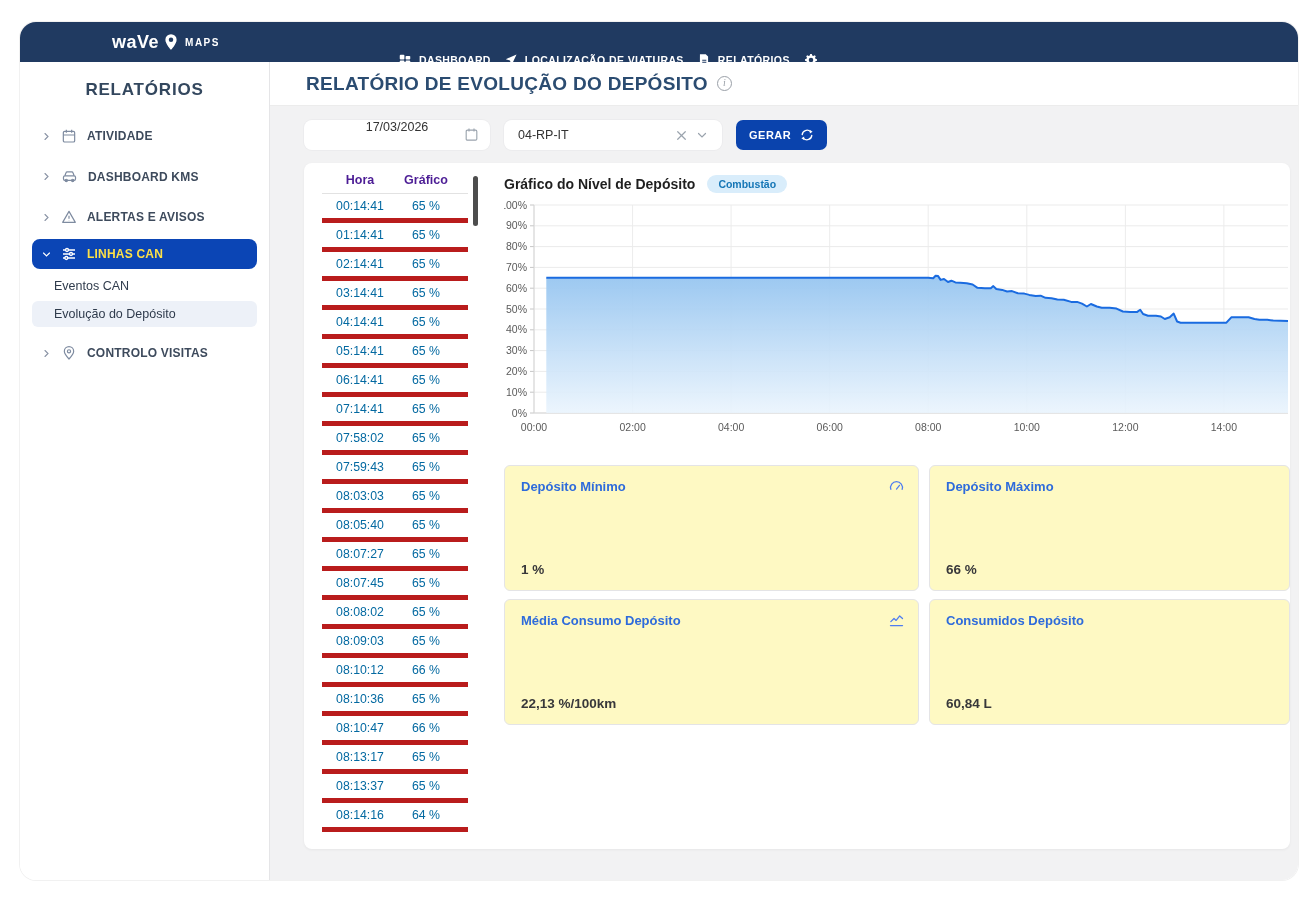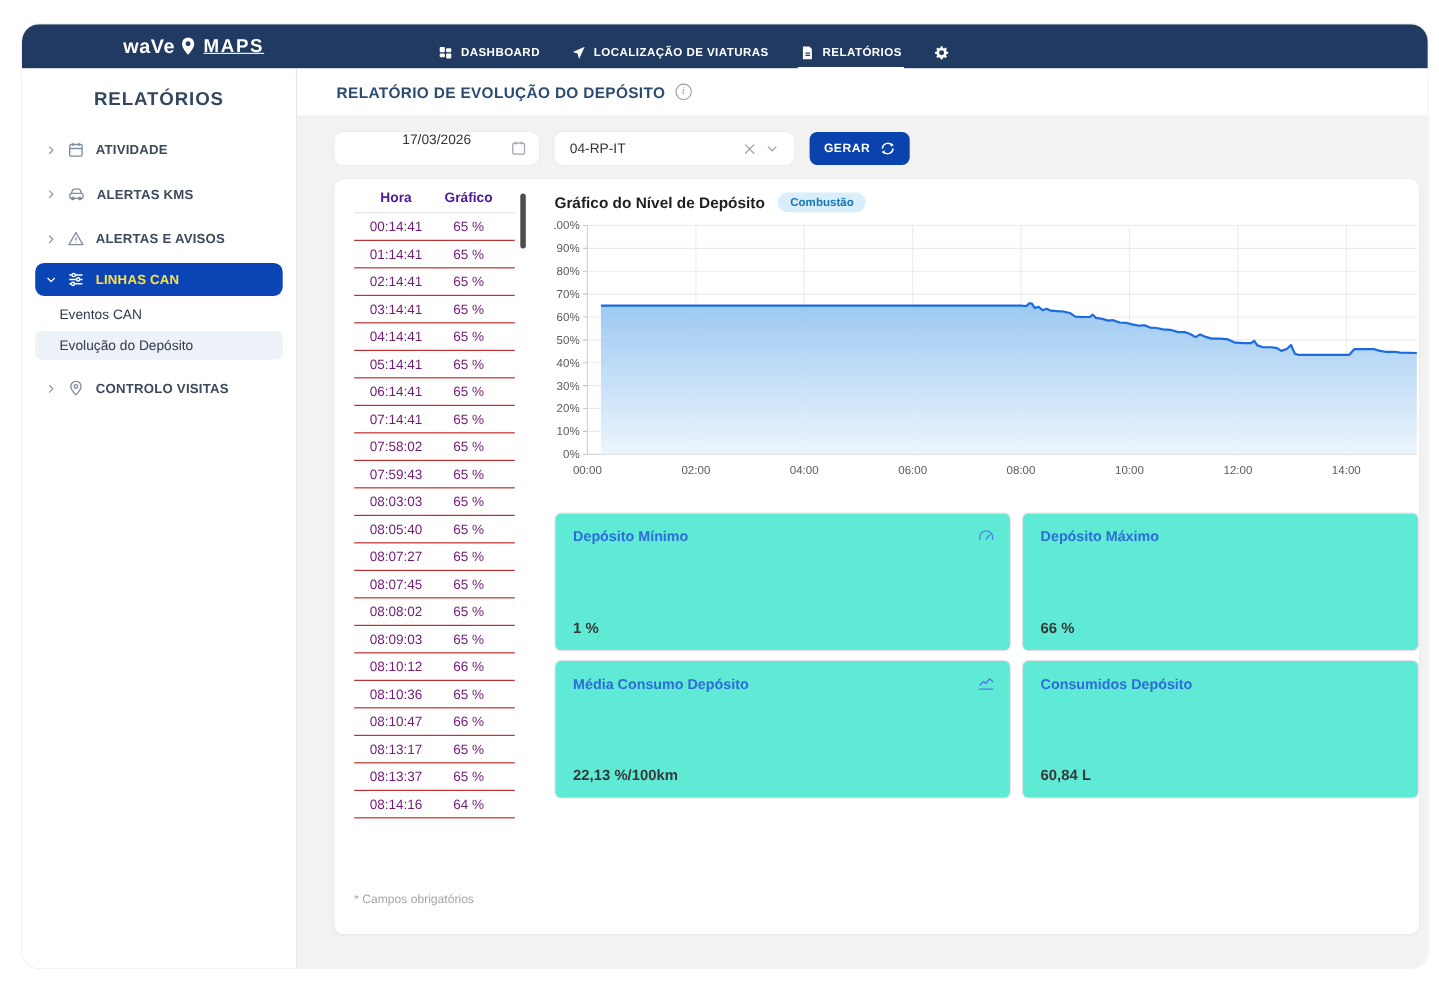--- a/index.html
+++ b/index.html
@@ -4,22 +4,22 @@
 <style>
   * { box-sizing: border-box; margin: 0; padding: 0; }
   html,body { width:1308px; height:902px; background:#fff; font-family:"Liberation Sans", sans-serif; overflow:hidden; }
   .app { position:absolute; left:20px; top:22px; width:1278px; height:858px; background:#fff;
          border-radius:16px; overflow:hidden; box-shadow:0 0 0 1px #f1f1f1; display:flex; flex-direction:column; }
 
   
   .navbar { height:40px; background:#203a61; position:relative; flex:0 0 40px; }
   .logo { position:absolute; left:92px; top:0; height:40px; display:flex; align-items:center; gap:3px; color:#fff; }
   .logo-wave { font-size:18px; font-weight:800; letter-spacing:.5px; }
-  .logo-maps { font-size:17px; font-weight:800; letter-spacing:1.5px; margin-left:2px;text-decoration:underline; }
-  .nav { position:absolute; left:378px; top:0; height:52px; display:flex; align-items:center; gap:28px; }
+  .logo-maps { font-size:10px; font-weight:800; letter-spacing:1.5px; margin-left:2px; }
+  .nav { position:absolute; left:378px; top:12px; height:52px; display:flex; align-items:center; gap:13px; }
   .nav-item { position:relative; height:40px; display:flex; align-items:center; gap:7px; color:#fff;
               font-size:10.5px; font-weight:700; letter-spacing:.4px; cursor:pointer; }
   .nav-item.active::after { content:""; position:absolute; left:-2px; right:-2px; bottom:5px; height:2px; background:#fff; border-radius:1px; }
   .nav-gear { color:#fff; display:flex; align-items:center; cursor:pointer; }
 
   
   .body { flex:1; display:flex; min-height:0; }
   .sidebar { width:250px; flex:0 0 250px; background:#fff; border-right:1px solid #e5e5e7; padding-top:12px; }
   .sidebar-title { text-align:center; font-size:17px; font-weight:600; color:#33475e; letter-spacing:.8px; margin:6px 0 16px; }
   .side-item { display:flex; align-items:center; gap:10px; padding:12px 0 12px 22px; color:#3d4a5c;
@@ -30,21 +30,21 @@
   .side-item.active .chev, .side-item.active .sic { color:#fff; }
   .sub-list { margin:4px 12px 6px; }
   .sub-item { padding:6px 10px 6px 22px; font-size:12.5px; color:#2f3b4c; border-radius:6px; margin:2px 0; cursor:pointer; }
   .sub-item.shaded   { background:#f6f7f9; }
   .sub-item.selected { background:#edf1f8; }
   .gap-top { margin-top:10px; }
 
   
   .main { flex:1; display:flex; flex-direction:column; min-width:0; background:#fff; }
   .title-row { height:44px; flex:0 0 44px; display:flex; align-items:center; gap:9px; padding-left:36px; border-bottom:1px solid #ececec; }
-  .page-title { font-size:14px; font-weight:700; color:#2b4c71; letter-spacing:.3px; }
+  .page-title { font-size:19px; font-weight:700; color:#2b4c71; letter-spacing:.3px; }
   .info-icon { width:15px; height:15px; border:1.4px solid #9aa0a8; border-radius:50%; color:#9aa0a8;
                font-size:10px; line-height:12px; text-align:center; font-family:"Liberation Serif",serif; font-style:italic; cursor:pointer; }
   .content { flex:1; background:#f2f2f3; padding:14px 8px 0 34px; min-height:0; }
 
   
   .filters { display:flex; align-items:center; gap:14px; margin-bottom:13px; }
   .field { height:30px; background:#fff; border-radius:8px; box-shadow:0 0 0 1px #ececee; font-size:12.5px; color:#333; }
   .date-field { width:186px; position:relative; display:flex; justify-content:center; cursor:pointer; }
   .date-field .fic { position:absolute; right:11px; top:7px; color:#9aa3ad; }
   .select-field { width:218px; display:flex; align-items:center; padding:0 10px 0 14px; cursor:pointer; }
@@ -54,31 +54,31 @@
                   font-size:11px; font-weight:700; letter-spacing:.5px; display:flex; align-items:center; gap:9px;
                   font-family:"Liberation Sans",sans-serif; cursor:pointer; }
 
   
   .panel { background:#fff; border-radius:8px; box-shadow:0 1px 3px rgba(0,0,0,.05); height:686px; padding:10px 0 0 18px; position:relative; }
   .panel-grid { display:flex; }
   .table-col { width:158px; flex:0 0 158px; position:relative; padding-right:12px; }
   .thead { display:flex; font-size:12.5px; font-weight:700; color:#4c1d95; padding-bottom:6px; border-bottom:1px solid #e2e2e2; }
   .tc1 { width:76px; text-align:center; }
   .tc2 { width:56px; text-align:center; }
-  .trow { display:flex; font-size:12.3px; color:#701a75; padding:5px 0; border-bottom:1px solid #b91c1c; }
+  .trow { display:flex; font-size:12.3px; color:#0369a1; padding:5px 0; border-bottom:5px solid #b91c1c; }
   .vscroll-thumb { position:absolute; right:2px; top:3px; width:5px; height:50px; background:#4d4d4d; border-radius:3px; cursor:grab; }
 
   .chart-col { flex:1; padding-left:24px; min-width:0; }
   .chart-head { display:flex; align-items:center; gap:12px; margin:2px 0 6px; }
   .chart-title { font-size:14px; font-weight:700; color:#1f1f1f; }
   .badge { background:#d9edfb; color:#1576b6; font-size:10.5px; font-weight:600; padding:3px 11px; border-radius:10px; }
 
   
   .cards { display:grid; grid-template-columns:415px 1fr; gap:8px 10px; margin-top:22px; }
-  .card { background:#5eead4; border:1px solid #e4e4e6; border-radius:6px; height:126px; padding:13px 16px;
+  .card { background:#fef9c3; border:1px solid #e4e4e6; border-radius:6px; height:126px; padding:13px 16px;
           display:flex; flex-direction:column; justify-content:space-between; position:relative; }
   .card-title { color:#2e6bdb; font-size:13px; font-weight:700; }
   .card-value { color:#38383a; font-size:13.5px; font-weight:700; }
   .card-icon { position:absolute; top:11px; right:13px; color:#4f7df0; }
 
   .footnote { margin-top:68px; font-size:11px; color:#a5a5a5; }
 
   svg.ic { display:block; }
 </style>
 </head>
@@ -161,21 +161,21 @@
             </svg>
           </span>
         <span class="sic">
             <svg class="ic" width="17" height="17" viewBox="0 0 24 24" fill="none" stroke="currentColor" stroke-width="1.7">
               <path d="M5.5 11l1.4-4a2 2 0 0 1 1.9-1.4h6.4a2 2 0 0 1 1.9 1.4l1.4 4"></path>
               <rect x="3.5" y="11" width="17" height="6.5" rx="2"></rect>
               <circle cx="7.5" cy="17.5" r="1.6"></circle>
               <circle cx="16.5" cy="17.5" r="1.6"></circle>
             </svg>
           </span>
-        <span>ALERTAS KMS</span>
+        <span>DASHBOARD KMS</span>
       </div>
 
       <div class="side-item">
         <span class="chev">
             <svg class="ic" width="9" height="9" viewBox="0 0 24 24" fill="none" stroke="currentColor" stroke-width="3" stroke-linecap="round">
               <path d="M8 4l8 8-8 8"></path>
             </svg>
           </span>
         <span class="sic">
             <svg class="ic" width="16" height="16" viewBox="0 0 24 24" fill="none" stroke="currentColor" stroke-width="1.8" stroke-linejoin="round">

